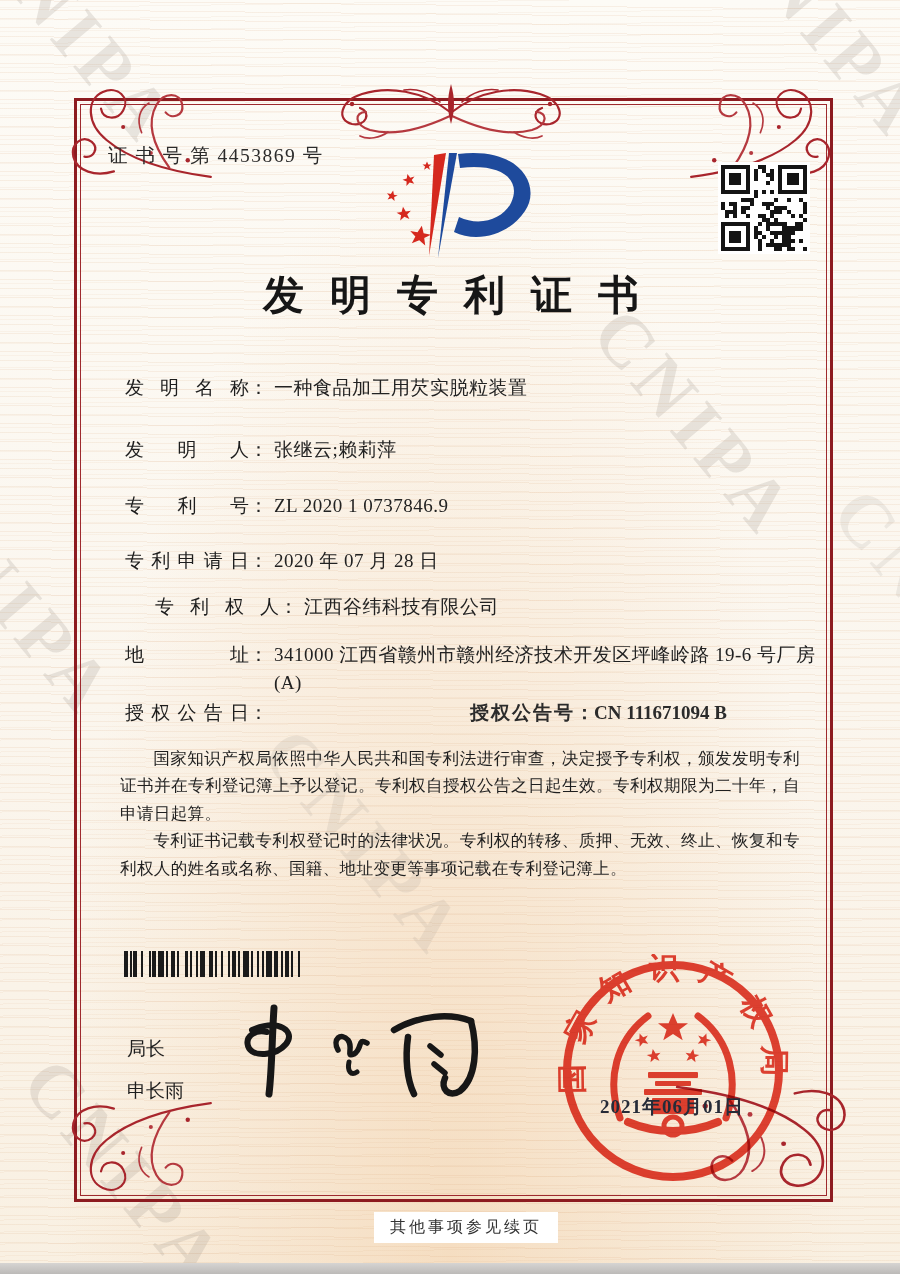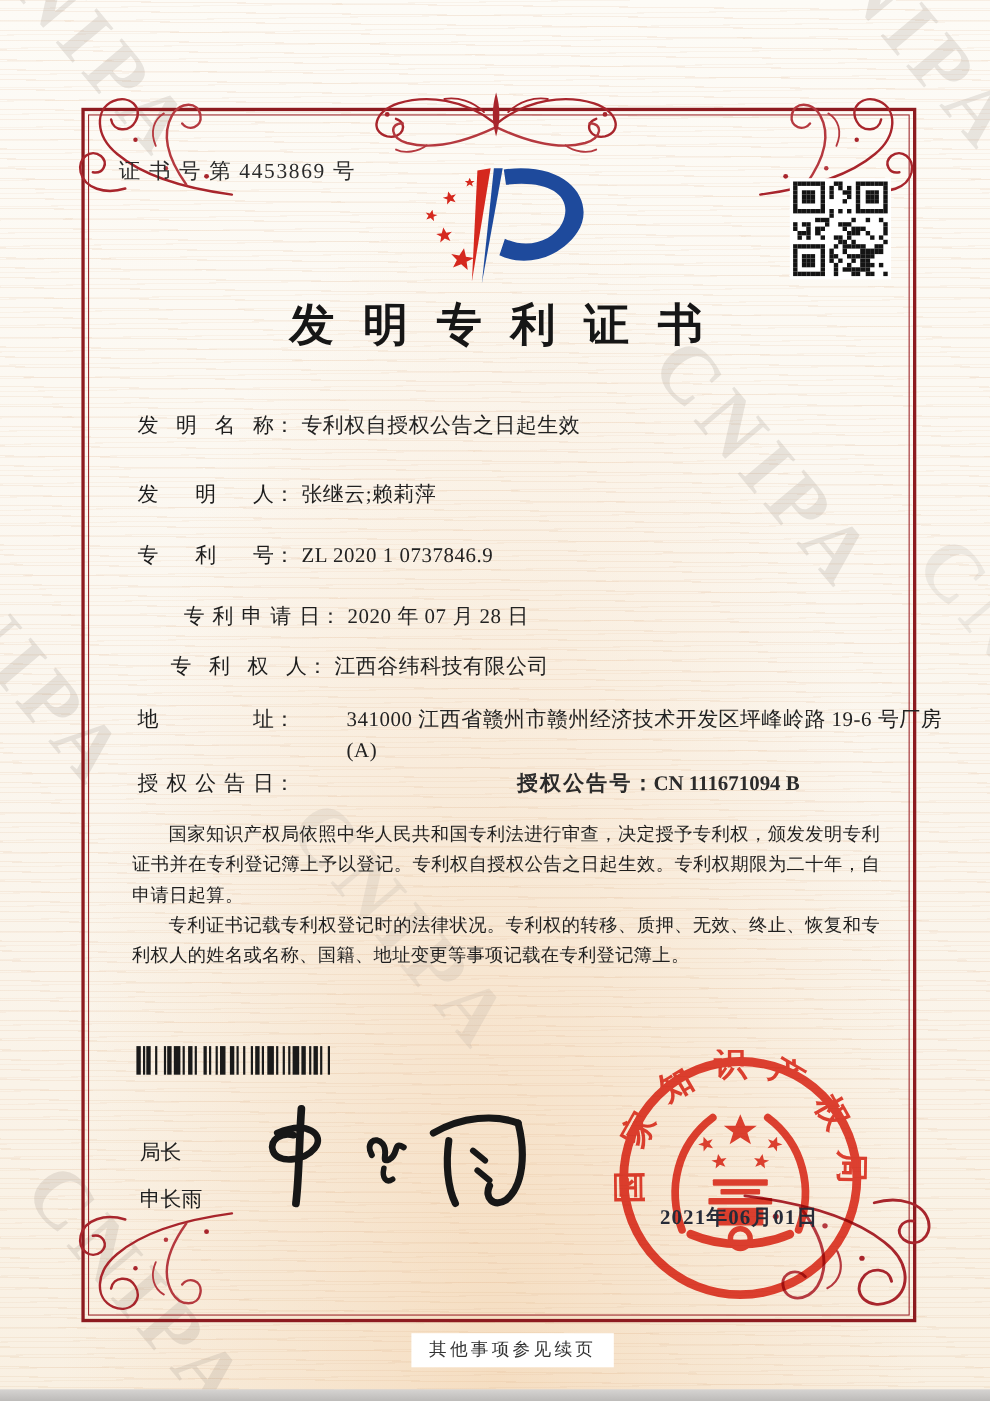--- a/index.html
+++ b/index.html
@@ -53,22 +53,22 @@
   .qr-grid{display:grid;grid-template-columns:repeat(21,1fr);width:86px;height:86px;}
   .qr-grid i{display:block;}
   .qr-grid i.on{background:#141414;}
   .title{position:absolute;left:74px;top:268px;width:754px;text-align:center;
     font-size:41px;font-weight:bold;letter-spacing:26px;text-indent:26px;color:#161616;font-family:Liberation Serif, serif;}
   
   .row{position:absolute;left:125px;display:flex;font-size:19px;line-height:28px;color:#222;}
   .row .lbl{width:124px;text-align:justify;text-align-last:justify;flex:none;color:#1d1d1d;}
   .row .colon{flex:none;margin-right:6px;}
   .row .val{letter-spacing:.5px;}
-  .r0{top:374px;} .r1{top:436px;} .r2{top:492px;} .r3{top:547px;margin-left:42px;}
-  .r4{top:593px;margin-left:30px;} .r5{top:641px;} .r5 .val{width:545px;margin-left:41px;}
+  .r0{top:374px;} .r1{top:436px;} .r2{top:492px;} .r3{top:547px;}
+  .r4{top:593px;margin-left:30px;} .r5{top:641px;} .r5 .val{width:545px;}
   .r6{top:699px;}
   .grant-no{position:absolute;left:470px;top:699px;display:flex;font-size:19px;line-height:28px;font-weight:bold;}
   .grant-no .lbl2{letter-spacing:2px;}
   
   .paras{position:absolute;left:120px;top:745px;width:680px;font-size:16.6px;
     line-height:27.4px;text-align:justify;color:#1f1f1f;}
   .paras p{margin:0;text-indent:2em;letter-spacing:.3px;}
   
   .barcode{position:absolute;left:124px;top:951px;height:26px;display:flex;align-items:stretch;}
   .barcode b{display:block;background:#1a1a1a;height:100%;}
@@ -605,21 +605,21 @@
         <i class=""></i>
         <i class="on"></i>
       </div>
     </div>
 
   <div class="title">发明专利证书</div>
 
   <div class="row r0">
     <span class="lbl">发明名称</span>
       <span class="colon">：</span>
-    <span class="val">专利权自授权公告之日起生效</span>
+    <span class="val">一种食品加工用芡实脱粒装置</span>
   </div>
   <div class="row r1">
     <span class="lbl">发明人</span>
       <span class="colon">：</span>
     <span class="val">张继云;赖莉萍</span>
   </div>
   <div class="row r2">
     <span class="lbl">专利号</span>
       <span class="colon">：</span>
     <span class="val">ZL 2020 1 0737846.9</span>

